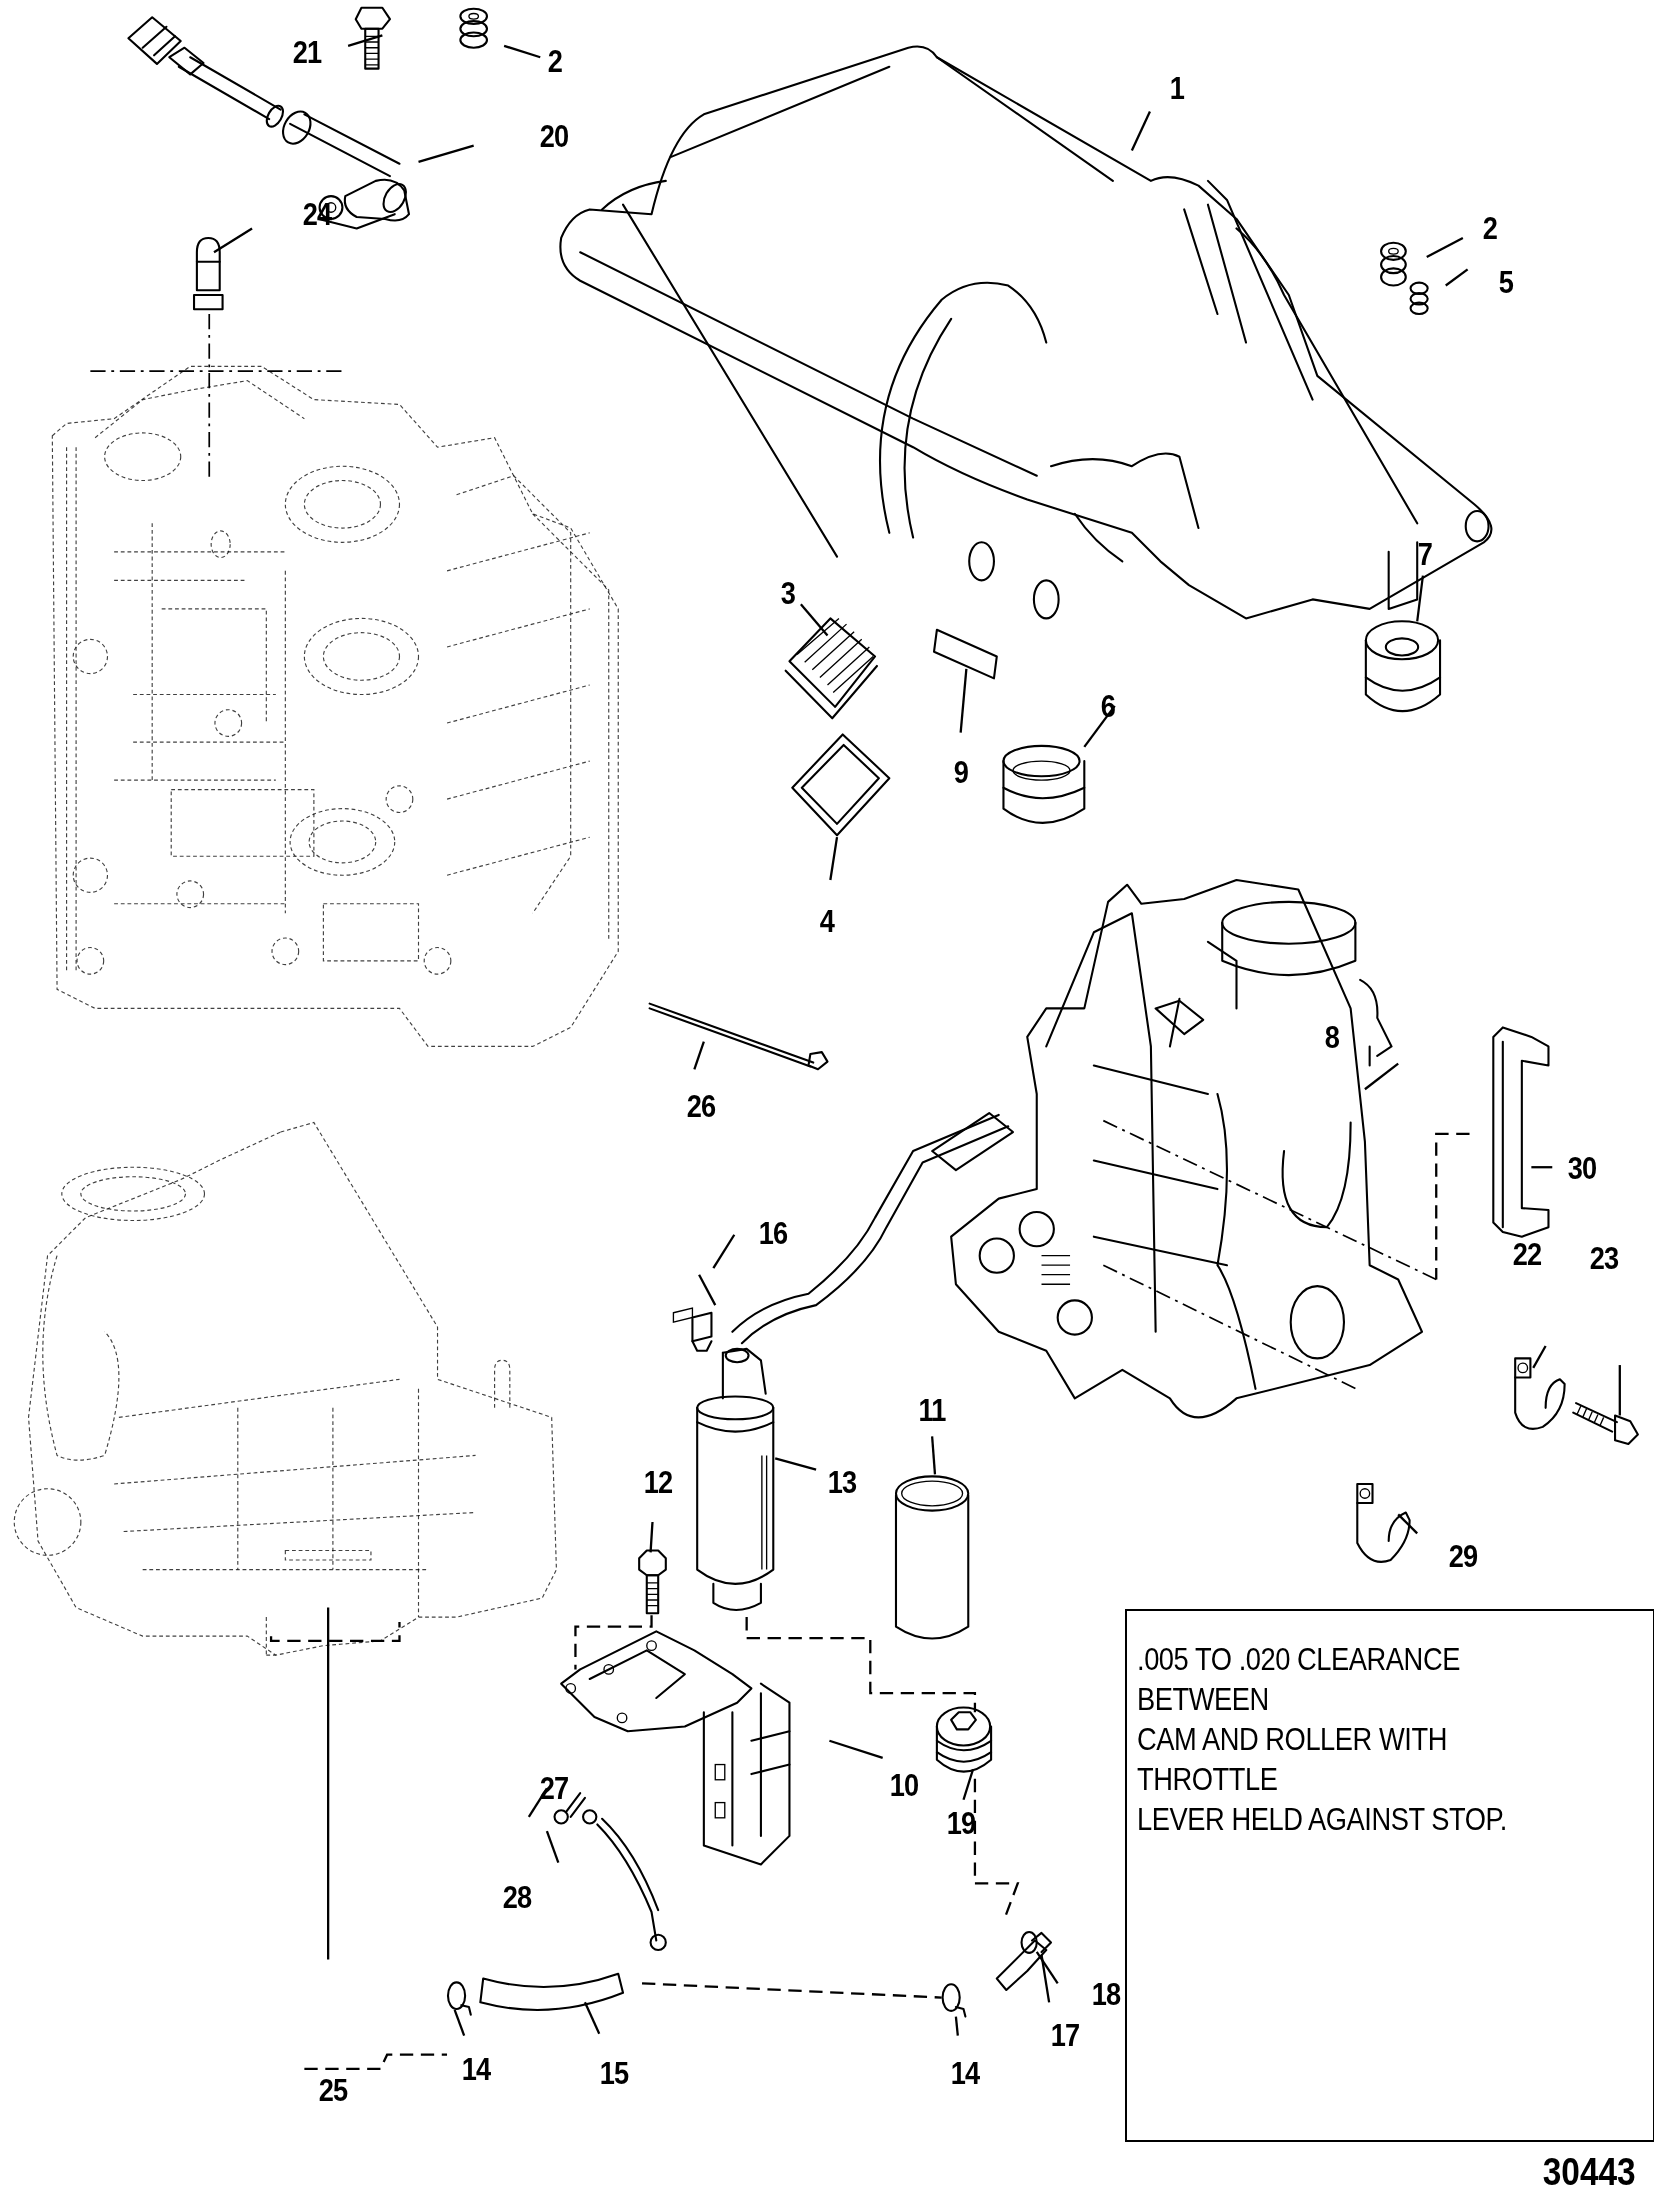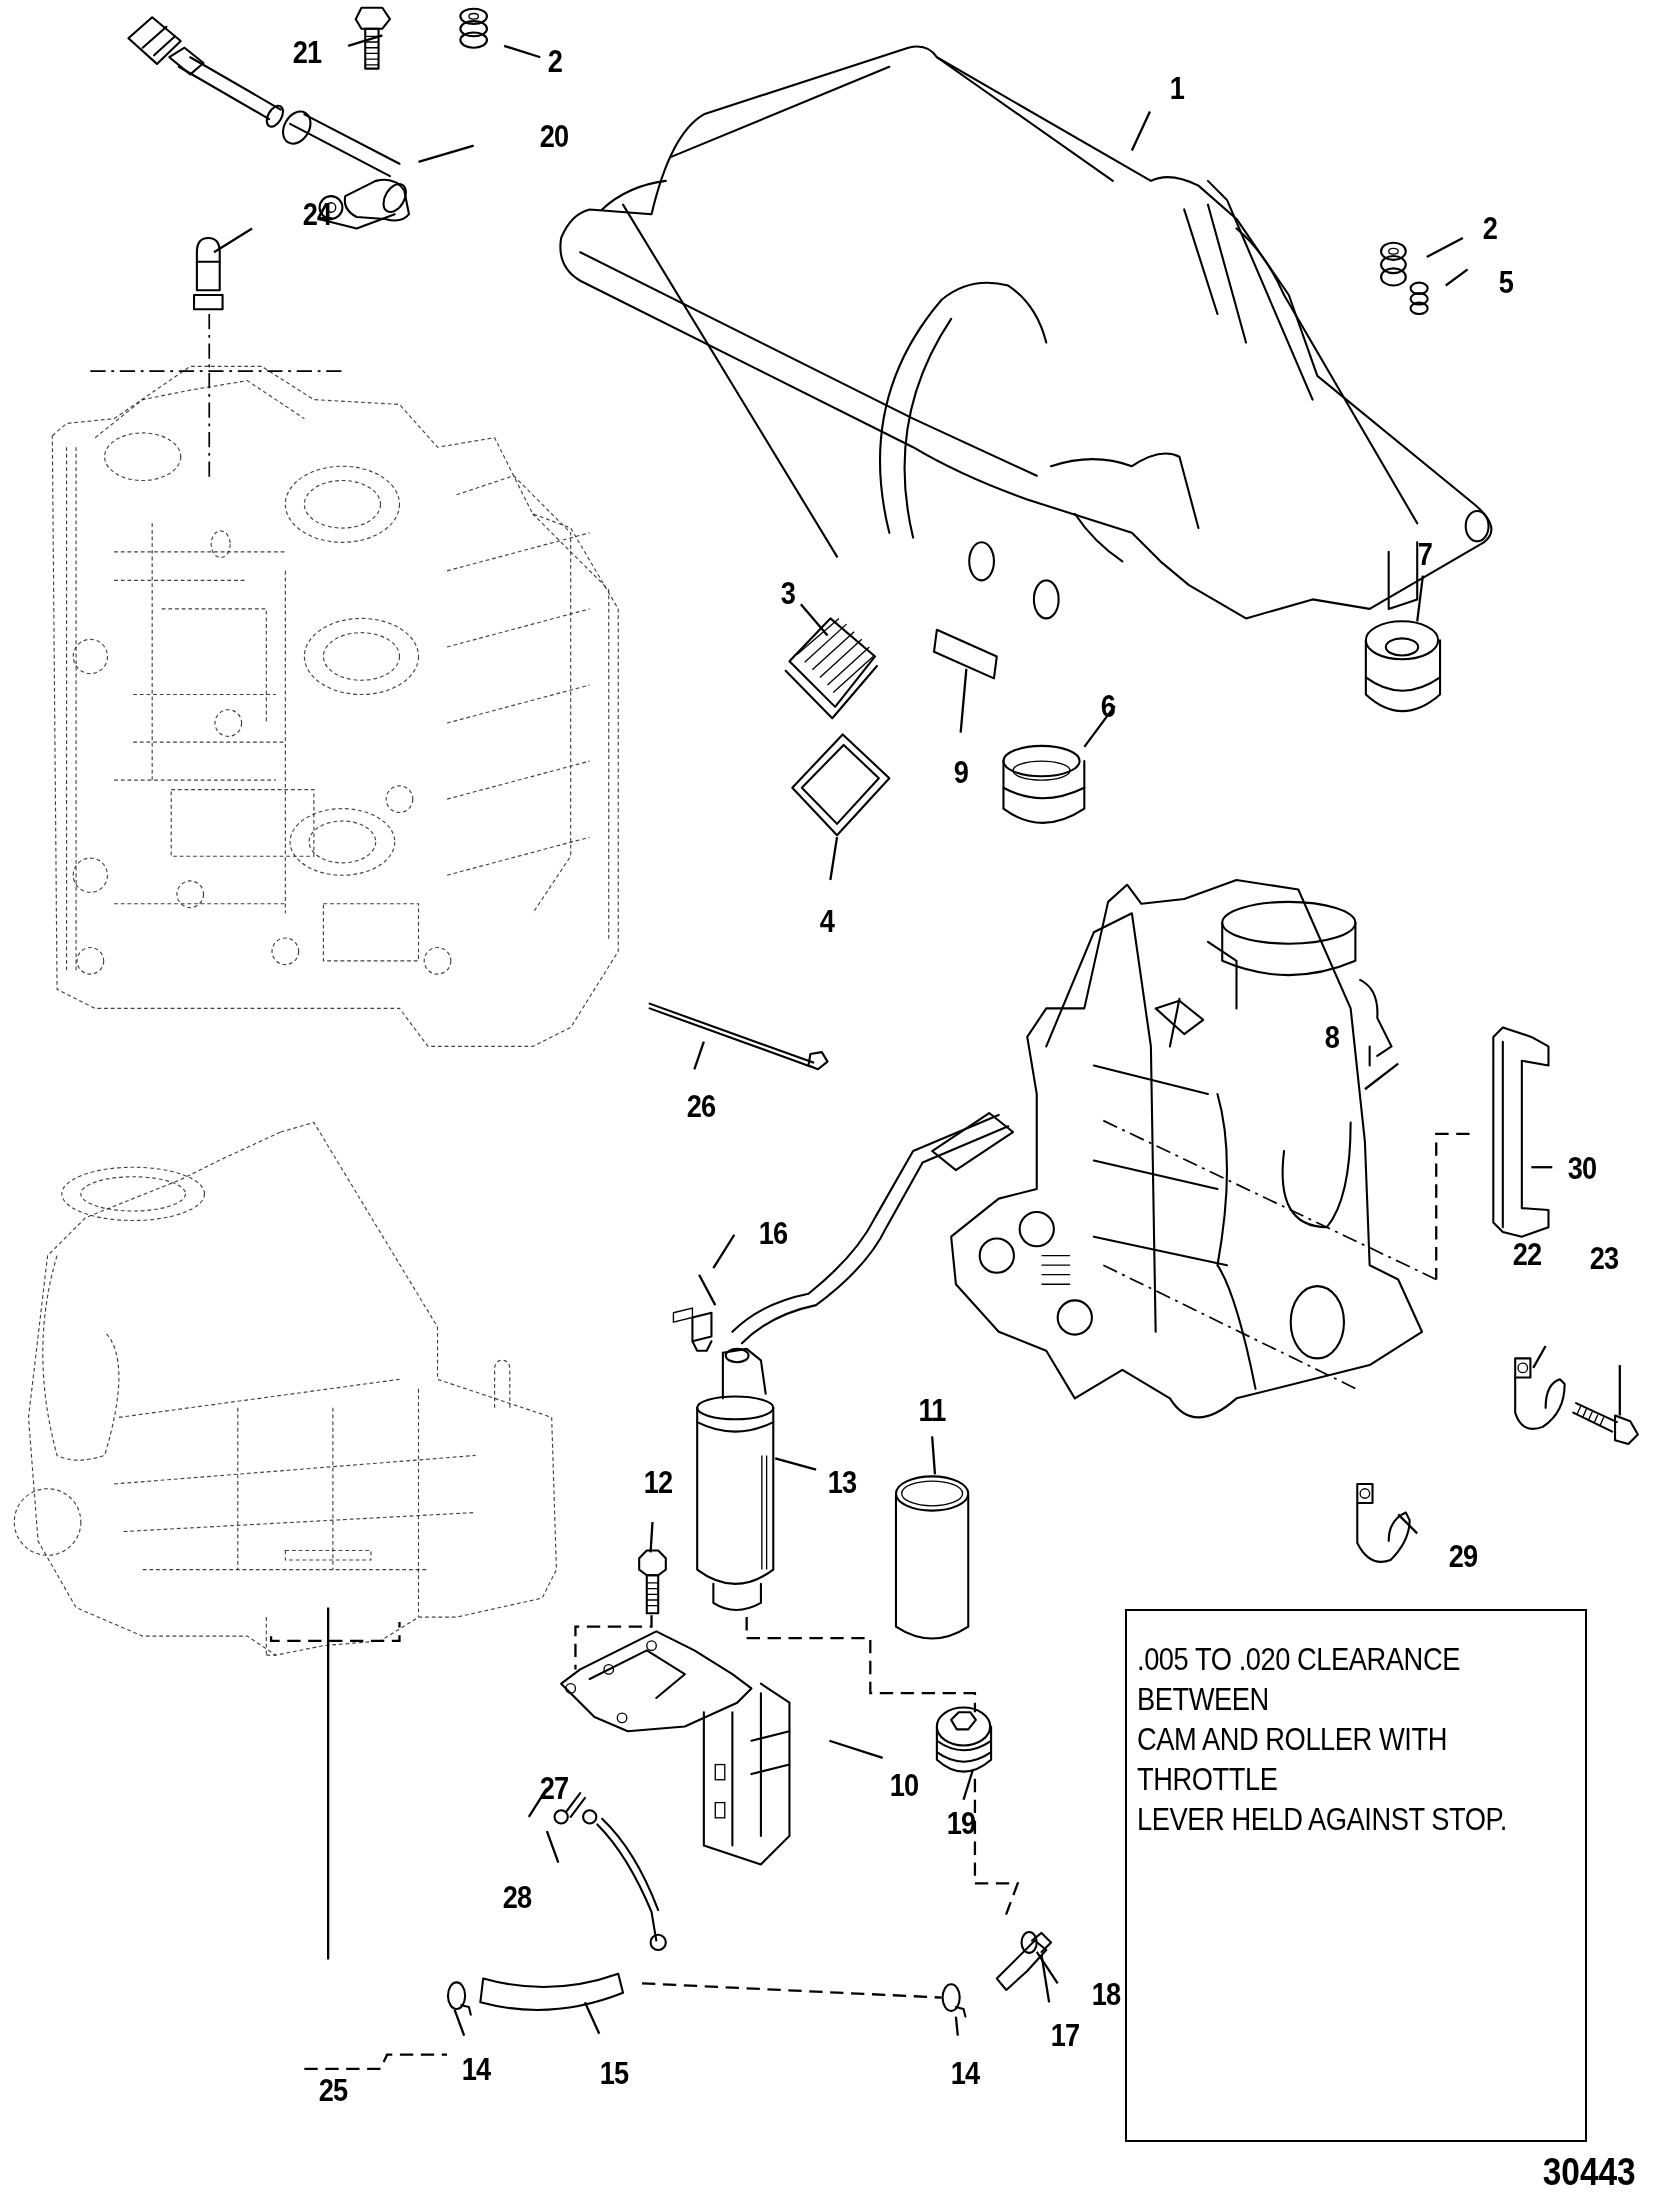--- a/index.html
+++ b/index.html
@@ -10,21 +10,21 @@
   .thin { fill: none; stroke: #000; stroke-width: 1.4; }
   .ghost { fill: none; stroke: #000; stroke-width: 1.2; stroke-dasharray: 4 3; opacity: .75; }
   .dash { fill: none; stroke: #000; stroke-width: 2.4; stroke-dasharray: 14 8; }
   .dashdot { fill: none; stroke: #000; stroke-width: 1.8; stroke-dasharray: 16 6 3 6; }
   .leader { stroke: #000; stroke-width: 2.4; }
   .wfill { fill: #fff; }
   .callout { position: absolute; font-weight: bold; font-size: 32px; color: #000;
              line-height: 1; transform: translate(-50%, -50%); letter-spacing: -1px;
              font-family: "Liberation Sans", sans-serif; transform-origin: center; }
   .callout { transform: translate(-50%, -50%) scaleX(0.85); }
-  #note-box { position: absolute; left: 1125px; top: 1609px; width: 462px; height: 533px;
+  #note-box { position: absolute; left: 1125px; top: 1609px; width: 530px; height: 533px;
               border: 2.9px solid #000; box-sizing: border-box; background: #fff; }
   #note-text { position: absolute; left: 9.5px; top: 28.5px; width: 514px;
                font-family: "Liberation Sans", sans-serif; font-size: 31px;
                line-height: 40px; color: #000; transform: scaleX(0.88); transform-origin: left top;
                white-space: pre-line; letter-spacing: -0.5px; }
   #figure-number { position: absolute; right: 19px; top: 2151px; font-weight: bold;
                    font-size: 38px; transform: scaleX(0.88); transform-origin: right top;
                    font-family: "Liberation Sans", sans-serif; }
 </style>
 </head>

